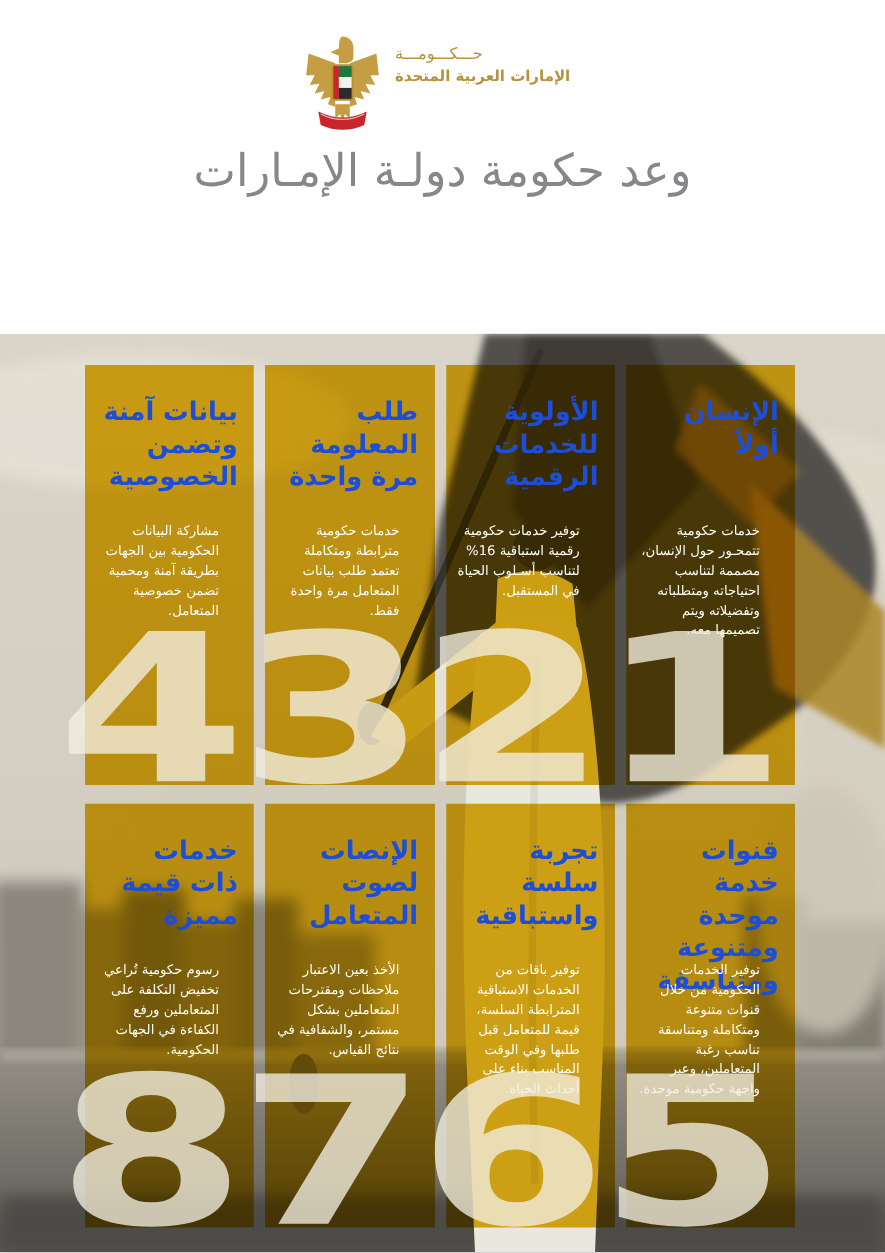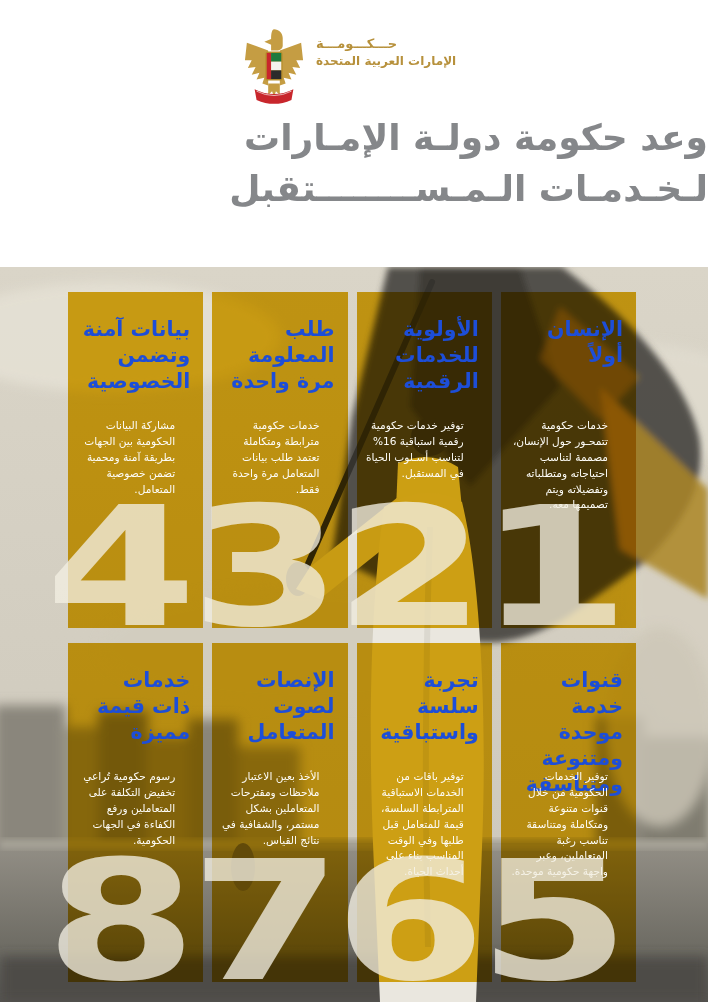--- a/index.html
+++ b/index.html
@@ -5,25 +5,25 @@
   html,body{margin:0;padding:0;}
   body{
     width:708px;height:1002px;position:relative;overflow:hidden;
     background:#ffffff;
     font-family:"DejaVu Sans",sans-serif;
   }
   
   .gov-header{position:absolute;top:0;left:0;width:708px;height:110px;}
   .emblem{position:absolute;left:243px;top:26px;width:62px;height:80px;}
   .gov-text{position:absolute;left:316px;top:36px;direction:rtl;text-align:left;color:#b7913c;}
-  .gov-line1{font-size:13px;font-weight:bold;line-height:1.2;}
+  .gov-line1{font-size:13px;font-weight:normal;line-height:1.2;}
   .gov-line2{font-size:12px;font-weight:bold;line-height:1.5;}
   
-  .page-title{position:absolute;top:112px;left:0;width:708px;
-    direction:rtl;color:#85878a;font-weight:bold;font-size:36px;line-height:1.42;}
+  .page-title{position:absolute;top:112px;left:0;width:708px;text-align:center;
+    direction:rtl;color:#85878a;font-weight:normal;font-size:36px;line-height:1.42;}
   
   .photo{position:absolute;top:267px;left:0;width:708px;height:735px;}
   
   .cards-row{position:absolute;left:68px;width:568px;display:grid;
     grid-template-columns:repeat(4,1fr);gap:9px;direction:rtl;}
   .row-top{top:292px;height:336px;}
   .row-bottom{top:643px;height:339px;}
   .card{position:relative;height:100%;}
   .card-bg{position:absolute;inset:0;background:#e0b016;mix-blend-mode:multiply;}
   .card-title{
@@ -71,21 +71,20 @@
     <path d="M14,66 q18,9 36,0" stroke="#e8b6b6" stroke-width="1" fill="none"></path>
   </svg>
   <div class="gov-text">
     <div class="gov-line1" lang="ar">حـــكـــومـــة</div>
     <div class="gov-line2" lang="ar">الإمارات العربية المتحدة</div>
   </div>
 </div>
 
 <div class="page-title">
   <div lang="ar">وعد حكومة دولـة الإمـارات</div>
-  <div lang="ar">لـخـدمـات الـمـســــــــتقبل</div>
 </div>
 
 <svg class="photo" viewBox="0 0 708 735" preserveAspectRatio="none">
   <defs>
     <linearGradient id="sky" x1="0" y1="0" x2="0" y2="1">
       <stop offset="0" stop-color="#dad5c8"></stop>
         <stop offset="1" stop-color="#ccc7ba"></stop>
     </linearGradient>
     <linearGradient id="water" x1="0" y1="0" x2="0" y2="1">
       <stop offset="0" stop-color="#938f86"></stop>

